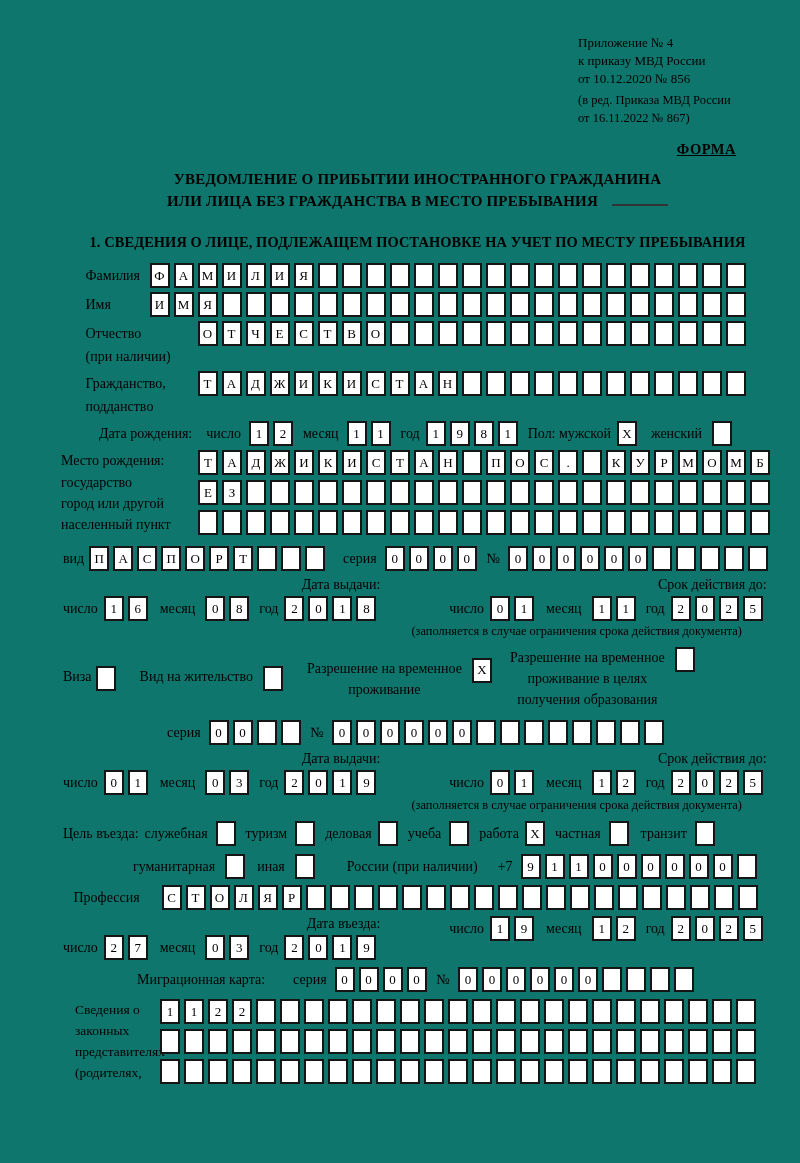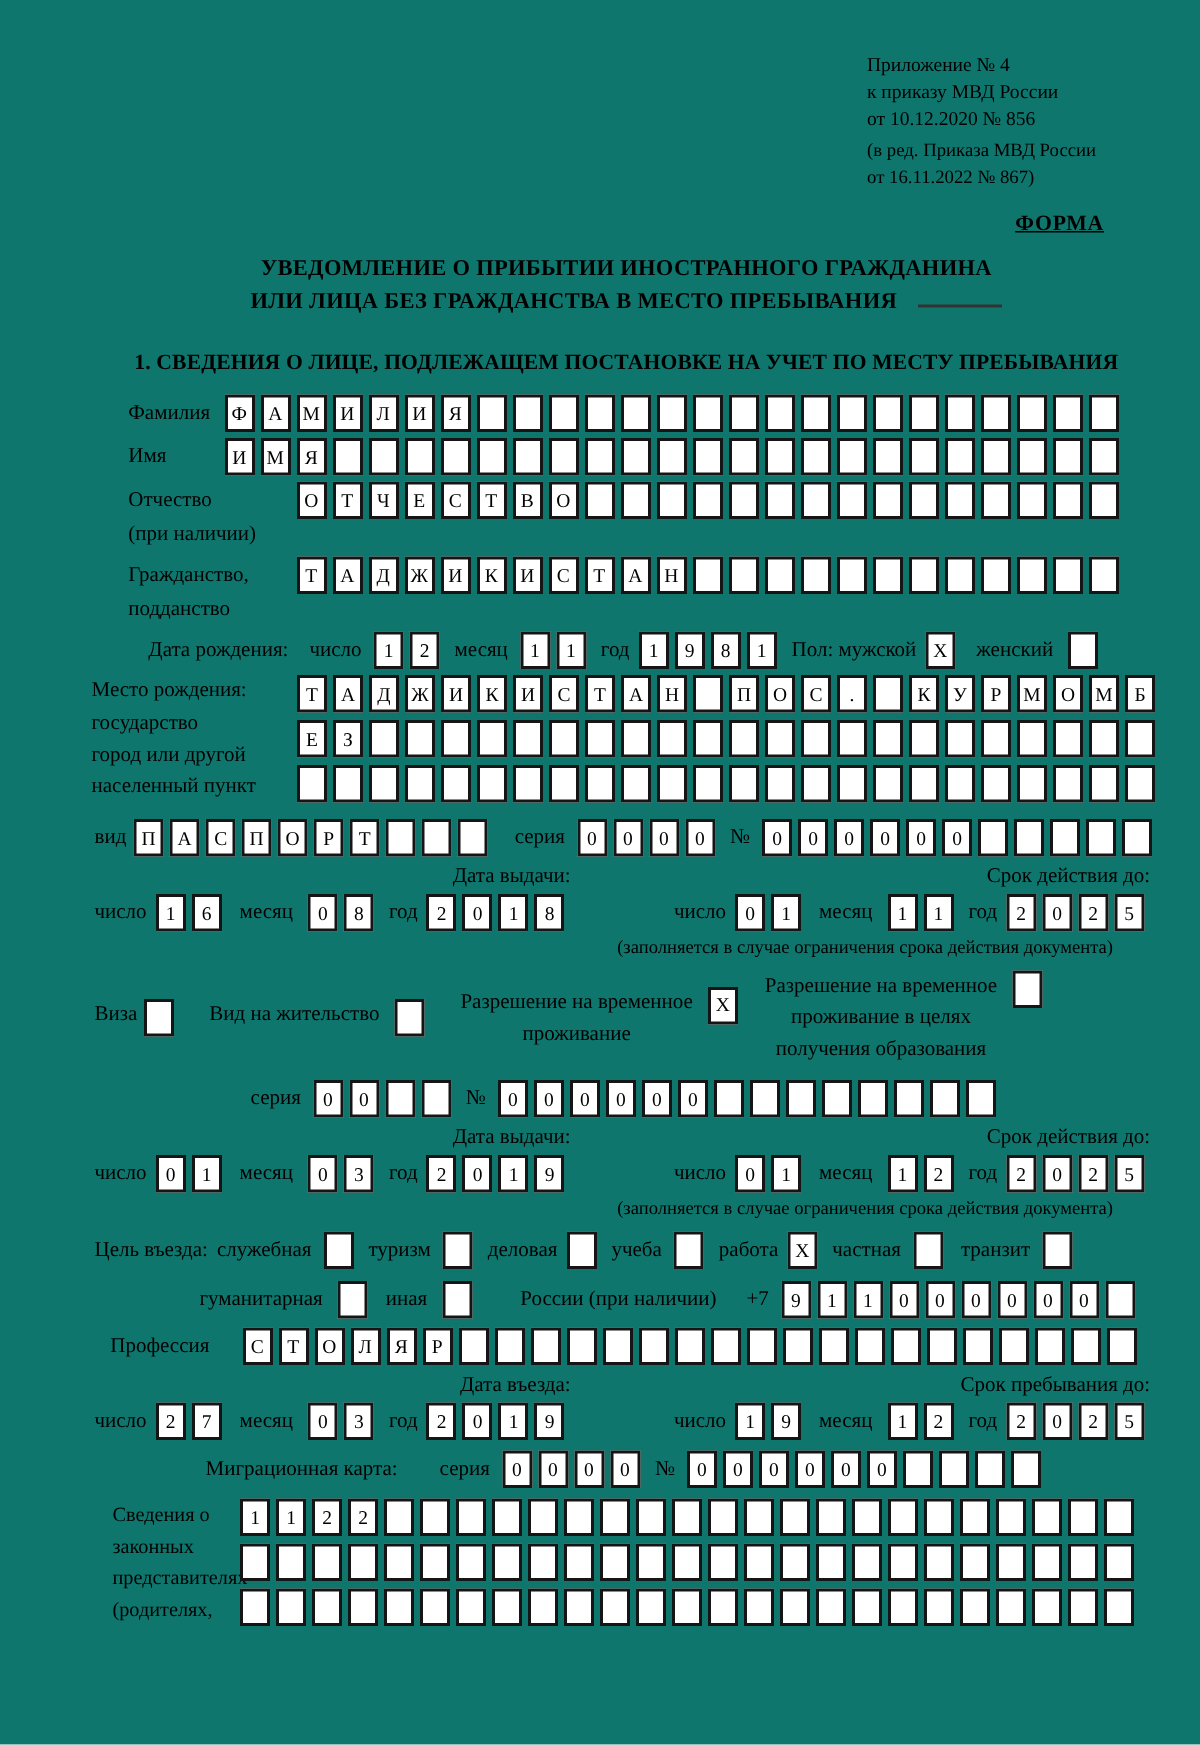--- a/index.html
+++ b/index.html
@@ -639,21 +639,20 @@
               <span class="cell">2</span>
               <span class="cell">0</span>
               <span class="cell">1</span>
               <span class="cell">9</span>
             </div>
         </div>
       </div>
     </div>
     <div class="dg right">
       <div class="dg-inner">
-        <div class="dg-title">Срок пребывания до:</div>
         <div class="dg-line">
           <div class="lbl">число</div>
           <div class="cells gap6">
               <span class="cell">1</span>
               <span class="cell">9</span>
             </div>
           <div class="lbl gap8">месяц</div>
           <div class="cells gap10">
               <span class="cell">1</span>
               <span class="cell">2</span>

